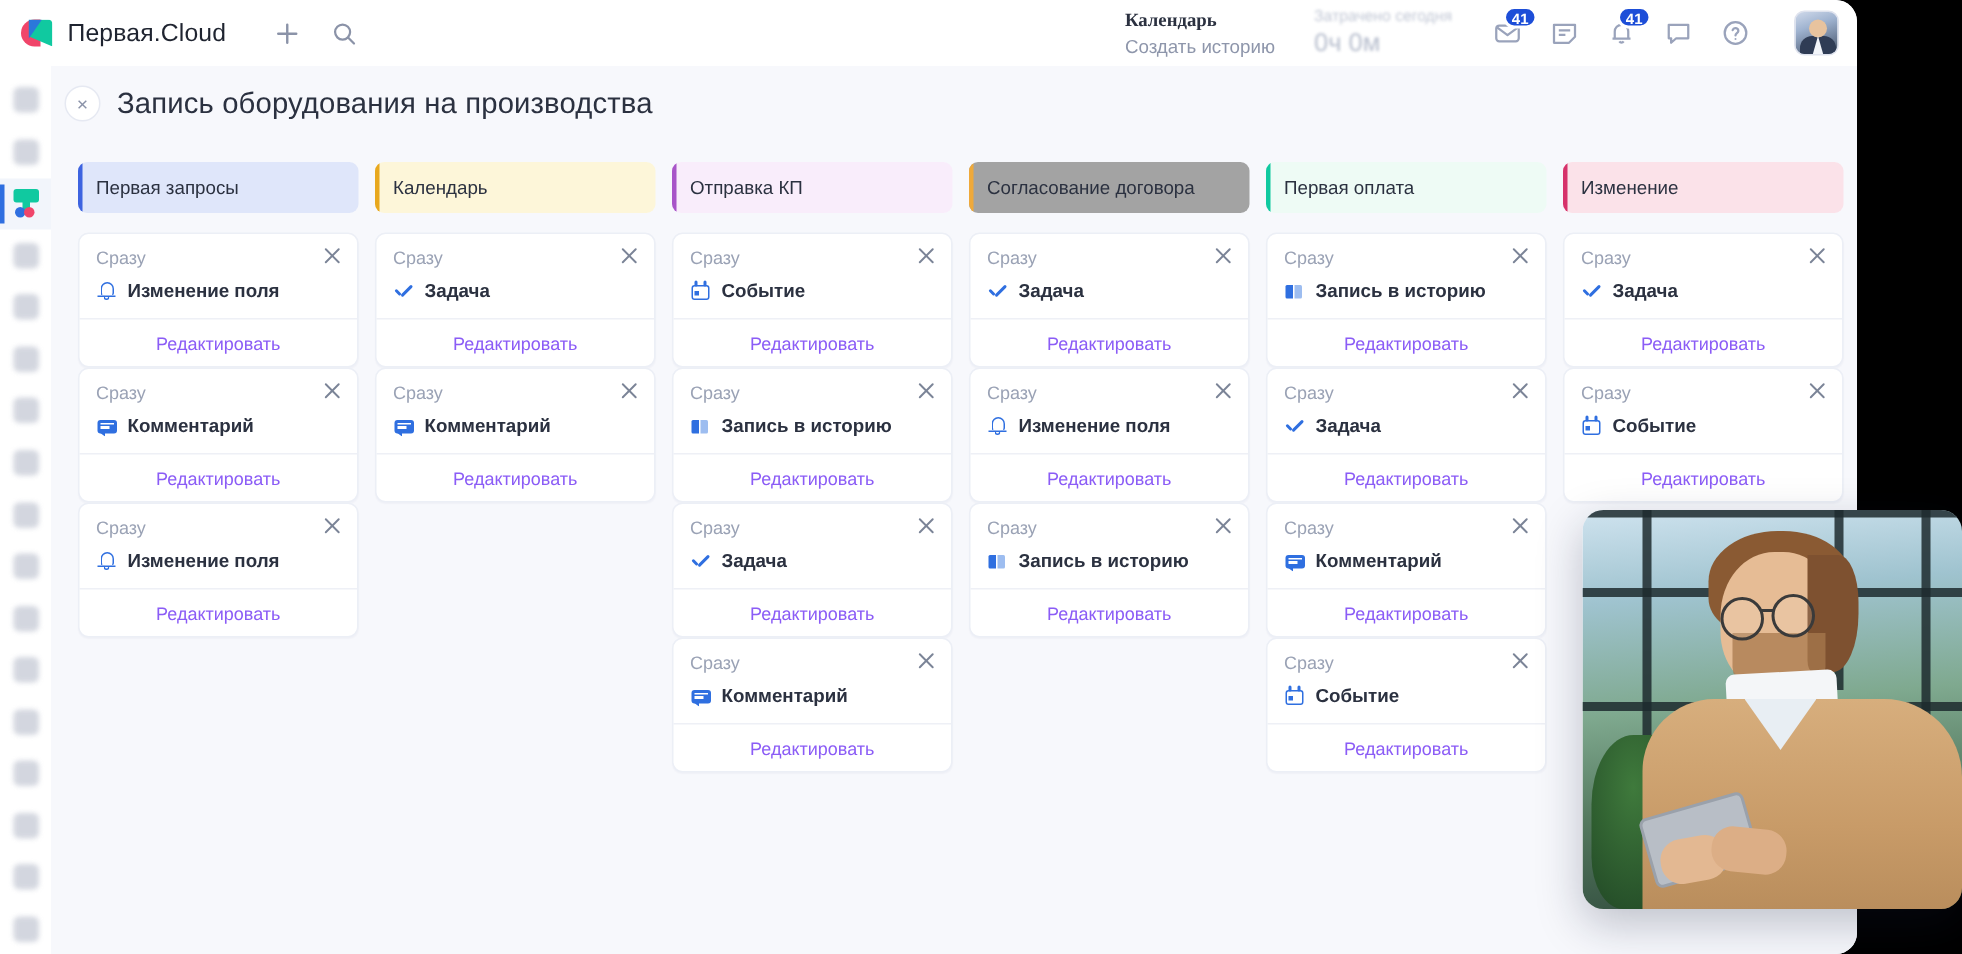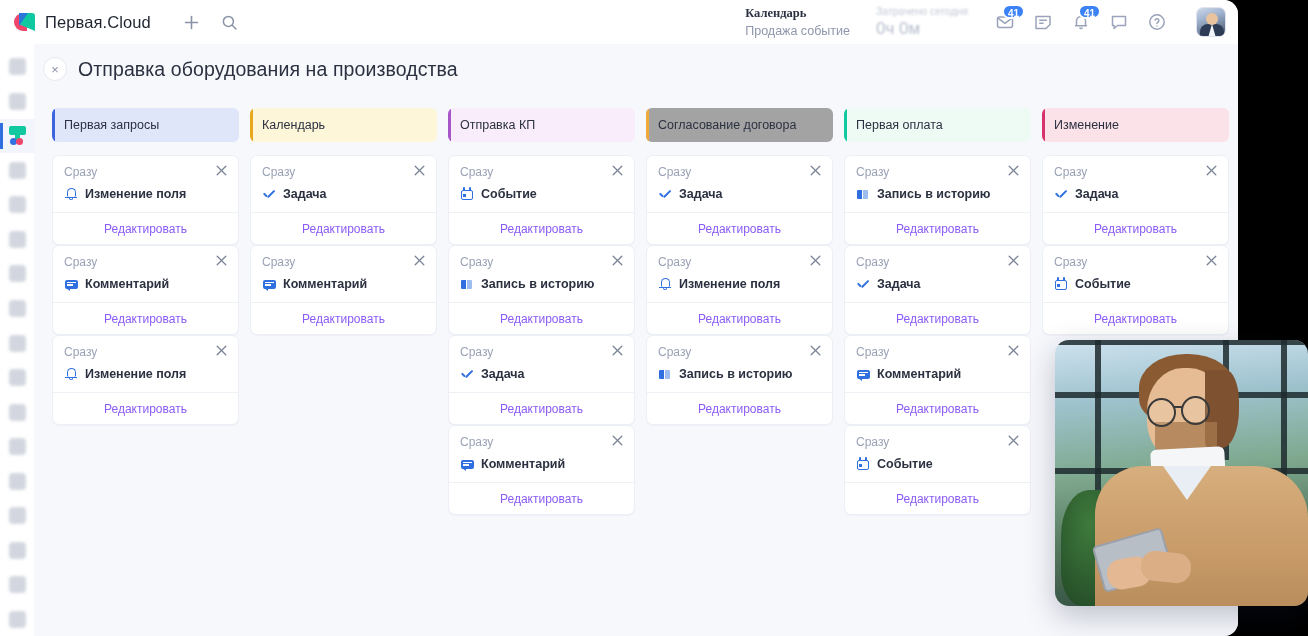--- a/index.html
+++ b/index.html
@@ -62,21 +62,21 @@
   .cal-sub { font-size:12.5px; color:#8e96ab; }
   .time-block { display:flex; flex-direction:column; gap:2px; margin-right:24px; filter: blur(1.2px); opacity:.85;}
   .time-label { font-size:10.5px; color:#b6bdcd; }
   .time-value { font-size:17px; color:#a9b1c3; }
 
   .hdr-icons { display:flex; align-items:center; gap:12px; }
   .hdr-icon { position:relative; width:26px; height:26px; display:flex; align-items:center; justify-content:center; color:#9aa3bb; }
   .badge {
     position:absolute; top:-5px; right:-7px;
     min-width:19px; height:15px; padding:0 4px;
-    background:#3b82f6; color:#fff; border-radius:8px;
+    background:#1d4ed8; color:#fff; border-radius:8px;
     font-size:10px; line-height:15px; text-align:center; font-weight:bold;
     border:2px solid #fff;
   }
   .avatar {
     width:30px; height:30px; border-radius:7px; margin-left:14px;
     background: linear-gradient(160deg,#cfd9ea 0%, #9fb3d0 35%, #6e7f99 70%, #4a5668 100%);
     position:relative; overflow:hidden; border:1px solid #dfe3ee;
   }
   .avatar .face { position:absolute; left:9px; top:5px; width:12px; height:12px; border-radius:50%; background:#e8c39e; }
   .avatar .body { position:absolute; left:3px; top:16px; width:24px; height:16px; border-radius:8px 8px 0 0; background:#2f3c55; }
@@ -236,21 +236,21 @@
           <svg width="17" height="17" viewBox="0 0 17 17" fill="none" stroke="#8b93a8" stroke-width="1.5" stroke-linecap="round">
             <circle cx="7.4" cy="7.4" r="5"></circle>
               <line x1="11.2" y1="11.2" x2="15" y2="15"></line>
           </svg>
         </div>
       </div>
 
       <div class="topbar-right">
         <div class="cal-block">
           <div class="cal-title">Календарь</div>
-          <div class="cal-sub">Продажа событие</div>
+          <div class="cal-sub">Создать историю</div>
         </div>
         <div class="time-block">
           <div class="time-label">Затрачено сегодня</div>
           <div class="time-value">0ч 0м</div>
         </div>
 
         <div class="hdr-icons">
           <div class="hdr-icon">
             <svg width="20" height="20" viewBox="0 0 20 20" fill="none" stroke="#9aa3bb" stroke-width="1.5" stroke-linejoin="round">
               <rect x="2.5" y="5" width="15" height="10.5" rx="2"></rect>
@@ -347,21 +347,21 @@
       <div class="rail-item">
           <div class="glyph"></div>
         </div>
       <div class="rail-item">
           <div class="glyph"></div>
         </div>
     </div>
 
     <div class="page-header">
       <div class="close-chip">×</div>
-      <div class="page-title">Отправка оборудования на производства</div>
+      <div class="page-title">Запись оборудования на производства</div>
     </div>
 
     <div class="board">
       <div class="board-inner" id="board-inner">
           <div class="column">
             <div class="col-head" style="background: rgb(223, 230, 250); --acc: #3d63e0;">
               <span>Первая запросы</span>
               <span style="position: absolute; left: 0px; top: 0px; bottom: 0px; width: 3px; background: rgb(61, 99, 224);"></span>
             </div>
             <div class="col-cards">

